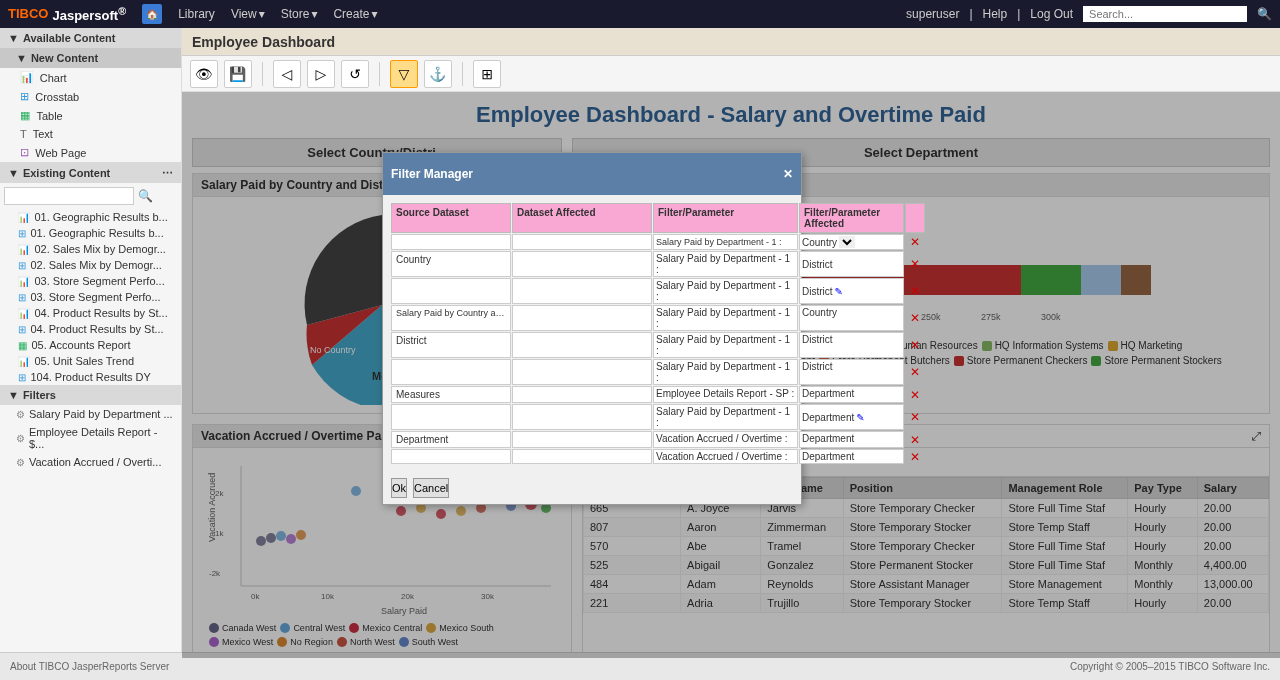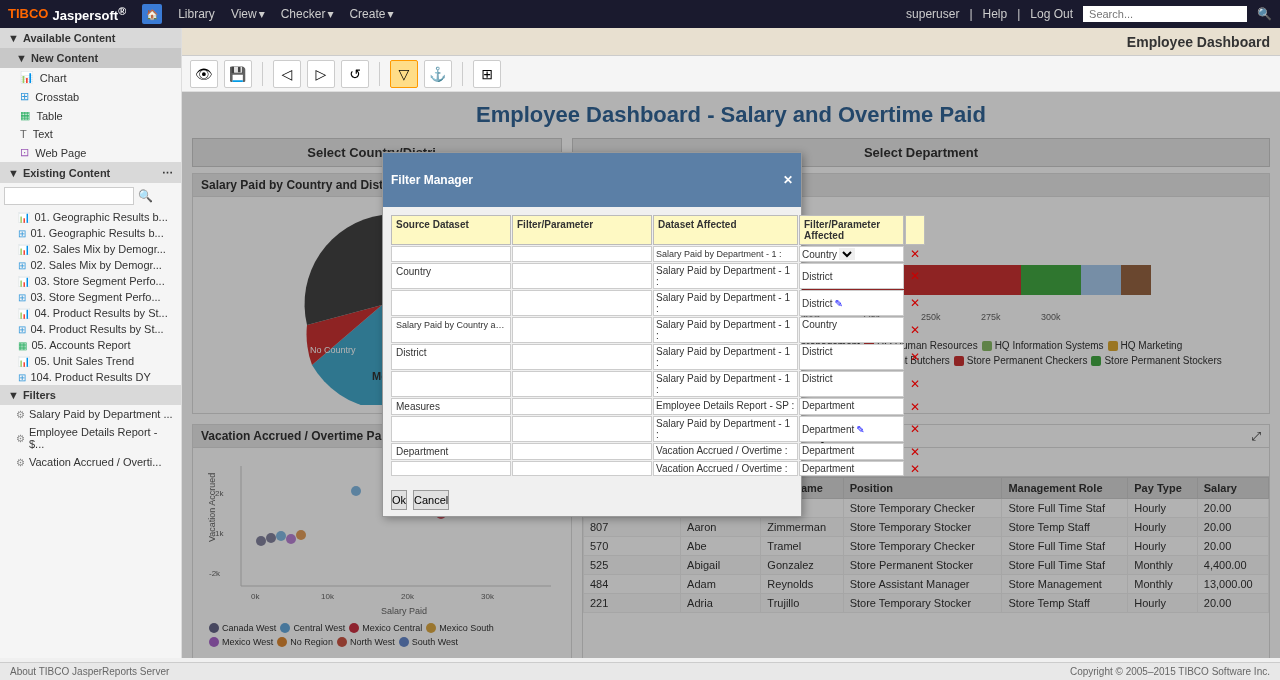--- a/index.html
+++ b/index.html
@@ -22,21 +22,21 @@
     .sidebar-item { padding: 3px 8px 3px 20px; font-size: 11px; color: #333; cursor: pointer; display: flex; align-items: center; gap: 6px; }
     .existing-content-header { background: #d9d9d9; padding: 4px 8px; font-size: 11px; font-weight: bold; display: flex; align-items: center; gap: 4px; }
     .search-row { padding: 4px; display: flex; align-items: center; gap: 4px; }
     .search-row input { width: 130px; border: 1px solid #ccc; padding: 2px 4px; font-size: 11px; }
     .existing-item { padding: 2px 6px 2px 18px; font-size: 11px; color: #333; cursor: pointer; display: flex; align-items: center; gap: 4px; }
     .filters-header { background: #d9d9d9; padding: 4px 8px; font-size: 11px; font-weight: bold; display: flex; align-items: center; gap: 4px; }
     .filter-item { padding: 3px 6px 3px 16px; font-size: 11px; color: #333; cursor: pointer; display: flex; align-items: center; gap: 4px; }
 
     
     .main-content { flex: 1; display: flex; flex-direction: column; overflow: hidden; background: #fff; }
-    .main-header { background: #e8e0d0; padding: 4px 10px; display: flex; align-items: center; justify-content: flex-end; border-bottom: 1px solid #ccc; height: 28px; }
+    .main-header { background: #e8e0d0; padding: 4px 10px; display: flex; align-items: center; justify-content: flex-start; border-bottom: 1px solid #ccc; height: 28px; }
     .main-header-title { font-size: 14px; font-weight: bold; color: #333; }
     
     .toolbar { background: #f5f5f5; border-bottom: 1px solid #ddd; padding: 4px 8px; display: flex; align-items: center; gap: 6px; height: 36px; }
     .tool-btn { width: 28px; height: 28px; border: 1px solid #ccc; background: #fff; display: flex; align-items: center; justify-content: center; cursor: pointer; font-size: 14px; border-radius: 2px; }
     .tool-btn.active { background: #d0d8e8; }
     .tool-separator { width: 1px; height: 24px; background: #ccc; margin: 0 4px; }
 
     .dashboard-area { flex: 1; overflow: auto; padding: 10px; position: relative; background: #fff; }
     .dashboard-title { text-align: center; font-size: 22px; font-weight: bold; color: #336699; margin-bottom: 10px; }
 
@@ -66,53 +66,53 @@
     tr:nth-child(even) td { background: #f9f9f9; }
 
     
     .legend { display: flex; flex-wrap: wrap; gap: 4px; padding: 4px 8px; font-size: 10px; }
     .legend-item { display: flex; align-items: center; gap: 3px; }
     .legend-dot { width: 10px; height: 10px; border-radius: 2px; flex-shrink: 0; }
 
     
     .modal-overlay { position: absolute; top: 0; left: 0; right: 0; bottom: 0; background: rgba(0,0,0,0.3); z-index: 100; display: flex; align-items: flex-start; justify-content: flex-start; padding: 60px 0 0 200px; }
     .modal { background: #f0f0f0; border: 1px solid #999; width: 420px; box-shadow: 2px 2px 8px rgba(0,0,0,0.3); }
-    .modal-title { background: #5b7fa6; color: #fff; padding: 20px 8px; font-size: 12px; font-weight: bold; display: flex; align-items: center; justify-content: space-between; }
+    .modal-title { background: #5b7fa6; color: #fff; padding: 14px 8px; font-size: 12px; font-weight: bold; display: flex; align-items: center; justify-content: space-between; }
     .modal-body { padding: 8px; }
-    .modal-col-header { background: #fef9c3; padding: 3px 4px; font-weight: bold; font-size: 10px; border: 1px solid #bbb; }
+    .modal-col-header { background: #f9a8d4; padding: 3px 4px; font-weight: bold; font-size: 10px; border: 1px solid #bbb; }
     .modal-cell { background: #fff; border: 1px solid #ccc; padding: 2px 4px; font-size: 10px; overflow: hidden; text-overflow: ellipsis; white-space: nowrap; }
     .modal-del { background: none; border: none; color: #cc0000; cursor: pointer; font-size: 12px; }
     .modal-footer { padding: 6px 8px; display: flex; gap: 6px; }
     .modal-btn { padding: 3px 0; font-size: 11px; border: 1px solid #999; background: #e0e0e0; cursor: pointer; }
 
     .gear-icon { font-size: 12px; color: #666; cursor: pointer; }
 
     
     ::-webkit-scrollbar { width: 6px; height: 6px; }
     ::-webkit-scrollbar-thumb { background: #bbb; border-radius: 3px; }
 
-    .status-bar { background: #e8e8e8; border-top: 1px solid #ccc; height: 18px; display: flex; align-items: center; justify-content: space-between; padding: 0 10px; font-size: 10px; color: #666; position: fixed; bottom: 0; left: 0; right: 0; }
+    .status-bar { background: #e8e8e8; border-top: 1px solid #ccc; height: 28px; display: flex; align-items: center; justify-content: space-between; padding: 0 10px; font-size: 10px; color: #666; position: fixed; bottom: 0; left: 0; right: 0; }
 
     
     .chart-area { padding: 8px; }
   </style>
 </head>
 <body>
 
 <div class="top-nav">
   <div class="logo">
     <span style="color:#ff6600;font-weight:bold;">TIBCO</span>
     <span style="color:#fff;font-weight:bold;">Jaspersoft<sup>®</sup></span>
   </div>
   <div class="nav-home">🏠</div>
   <div class="nav-item">
       <span>Library</span>
     </div>
   <div class="nav-item"><span>View</span> ▾</div>
-  <div class="nav-item"><span>Checker</span> ▾</div>
+  <div class="nav-item"><span>Store</span> ▾</div>
   <div class="nav-item"><span>Create</span> ▾</div>
   <div class="nav-right">
     <span>superuser</span>
     <span>|</span>
     <span>Help</span>
     <span>|</span>
     <span>Log Out</span>
     <input type="text" class="search-box" placeholder="Search..." style="">
     <span style="color:#ccc;cursor:pointer;">🔍</span>
   </div>
@@ -249,22 +249,22 @@
 
       <div class="modal-overlay">
         <div class="modal">
           <div class="modal-title">
             <span>Filter Manager</span>
             <span style="cursor:pointer;">✕</span>
           </div>
           <div class="modal-body">
             <div style="display:grid;grid-template-columns:120px 140px 145px 105px 20px;gap:1px;font-size:10px;">
               <div class="modal-col-header">Source Dataset</div>
+              <div class="modal-col-header">Dataset Affected</div>
               <div class="modal-col-header">Filter/Parameter</div>
-              <div class="modal-col-header">Dataset Affected</div>
               <div class="modal-col-header">Filter/Parameter Affected</div>
               <div class="modal-col-header"></div>
 
               <div class="modal-cell"></div>
               <div class="modal-cell"></div>
               <div style="background:#fff;border:1px solid #ccc;padding:1px 2px;font-size:10px;display:flex;align-items:center;">
                   <span style="font-size:9px;">Salary Paid by Department - 1 :</span>
                 </div>
               <div style="background:#fff;border:1px solid #ccc;padding:1px 2px;font-size:10px;display:flex;align-items:center;gap:2px;">
                   <span>Country</span>

